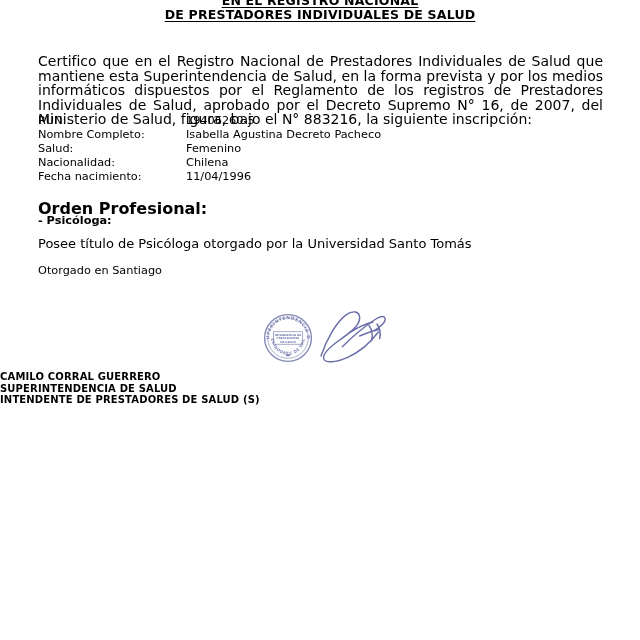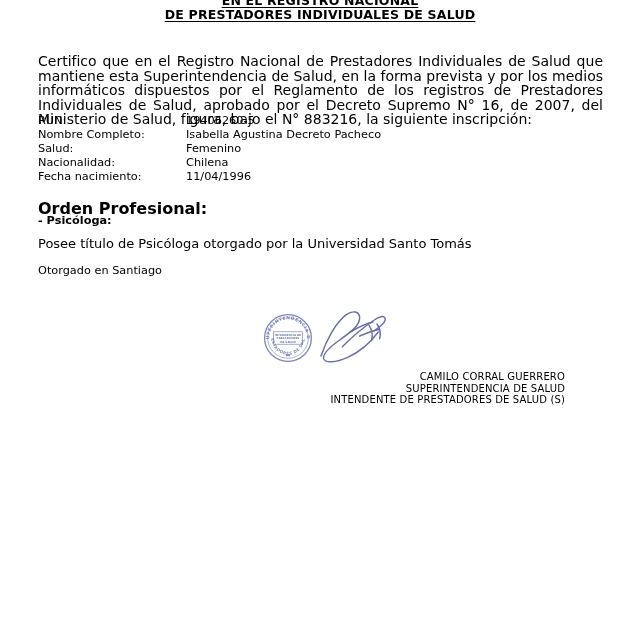--- a/index.html
+++ b/index.html
@@ -133,22 +133,22 @@
   .signature svg {
     display: block;
   }
 
   
   .signer-block {
     position: absolute;
     top: 371px;
     left: 0;
     width: 565px;
-    text-align: right;
-    font-weight: normal;
+    text-align: left;
+    font-weight: bold;
     font-size: 10px;
     line-height: 11.6px;
     letter-spacing: 0.15px;
   }
   .signer-block span {
     display: block;
   }
 </style>
 </head>
 <body>

